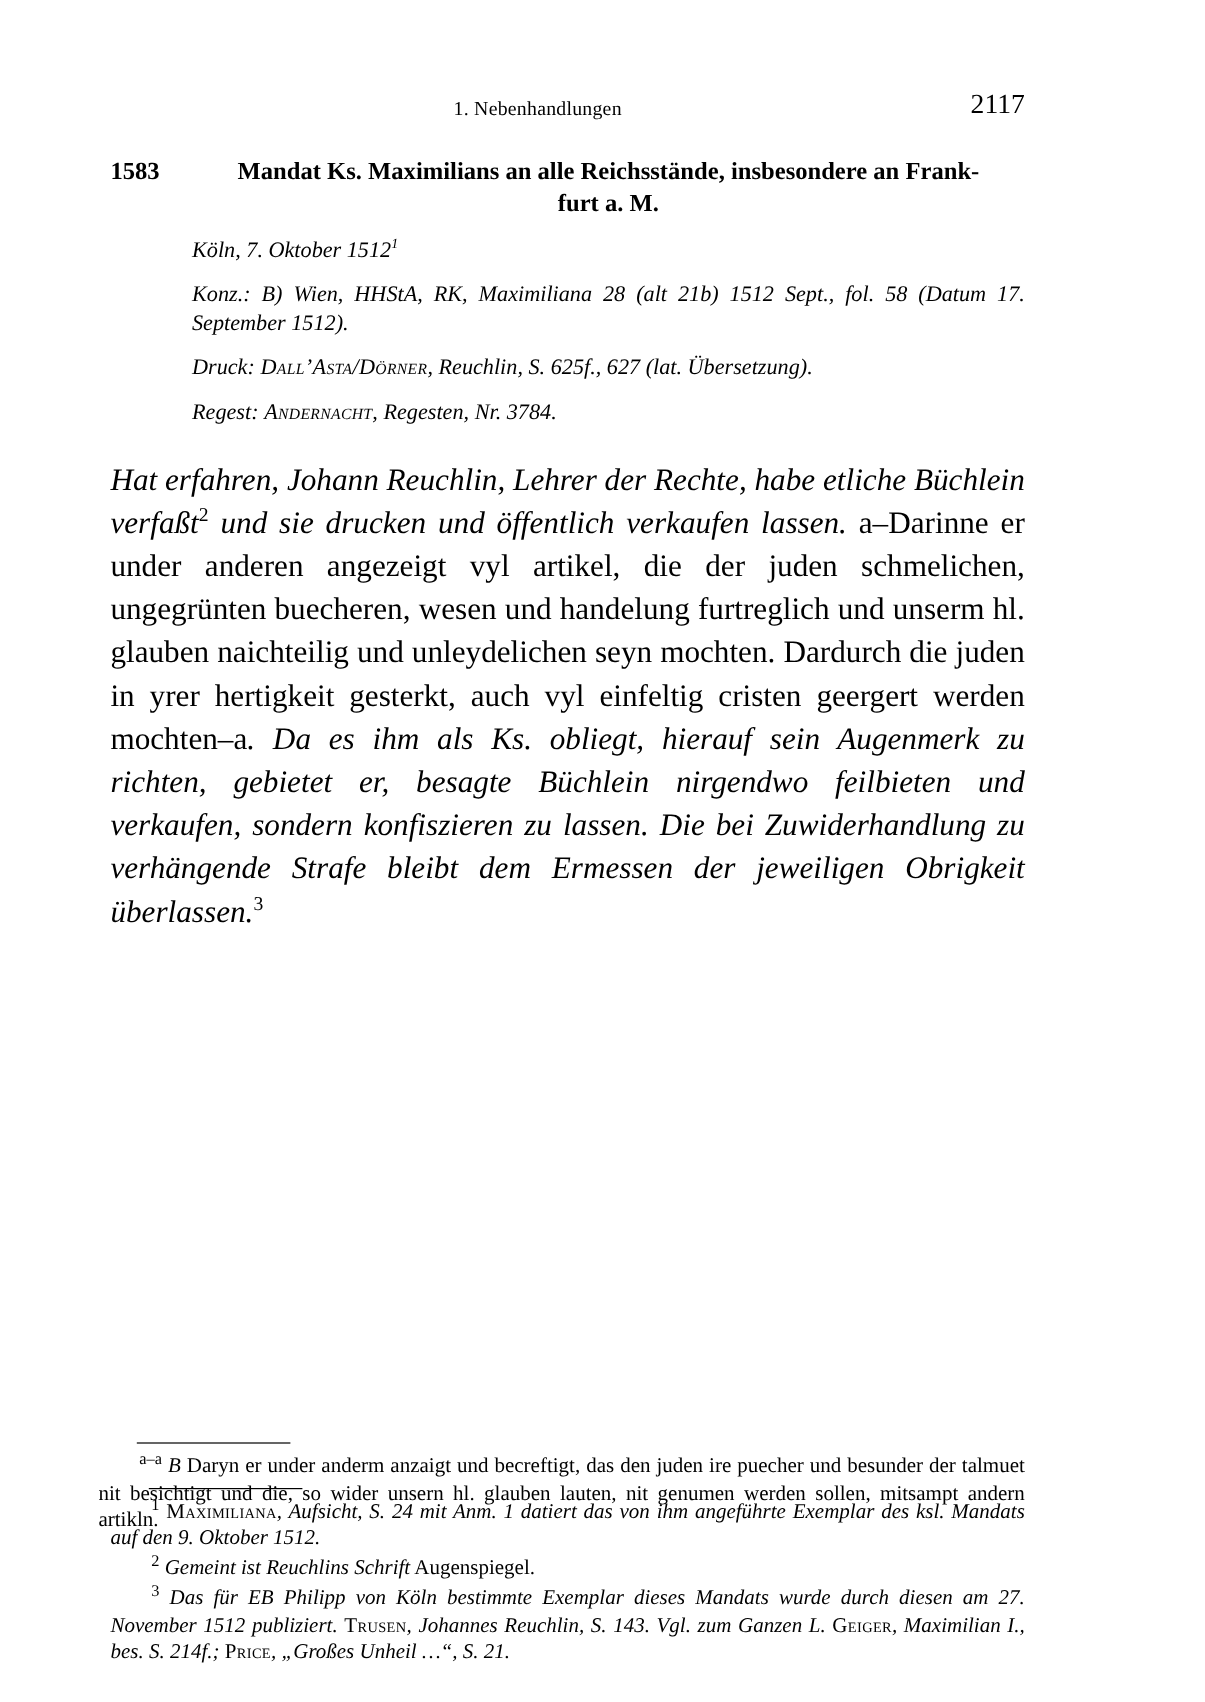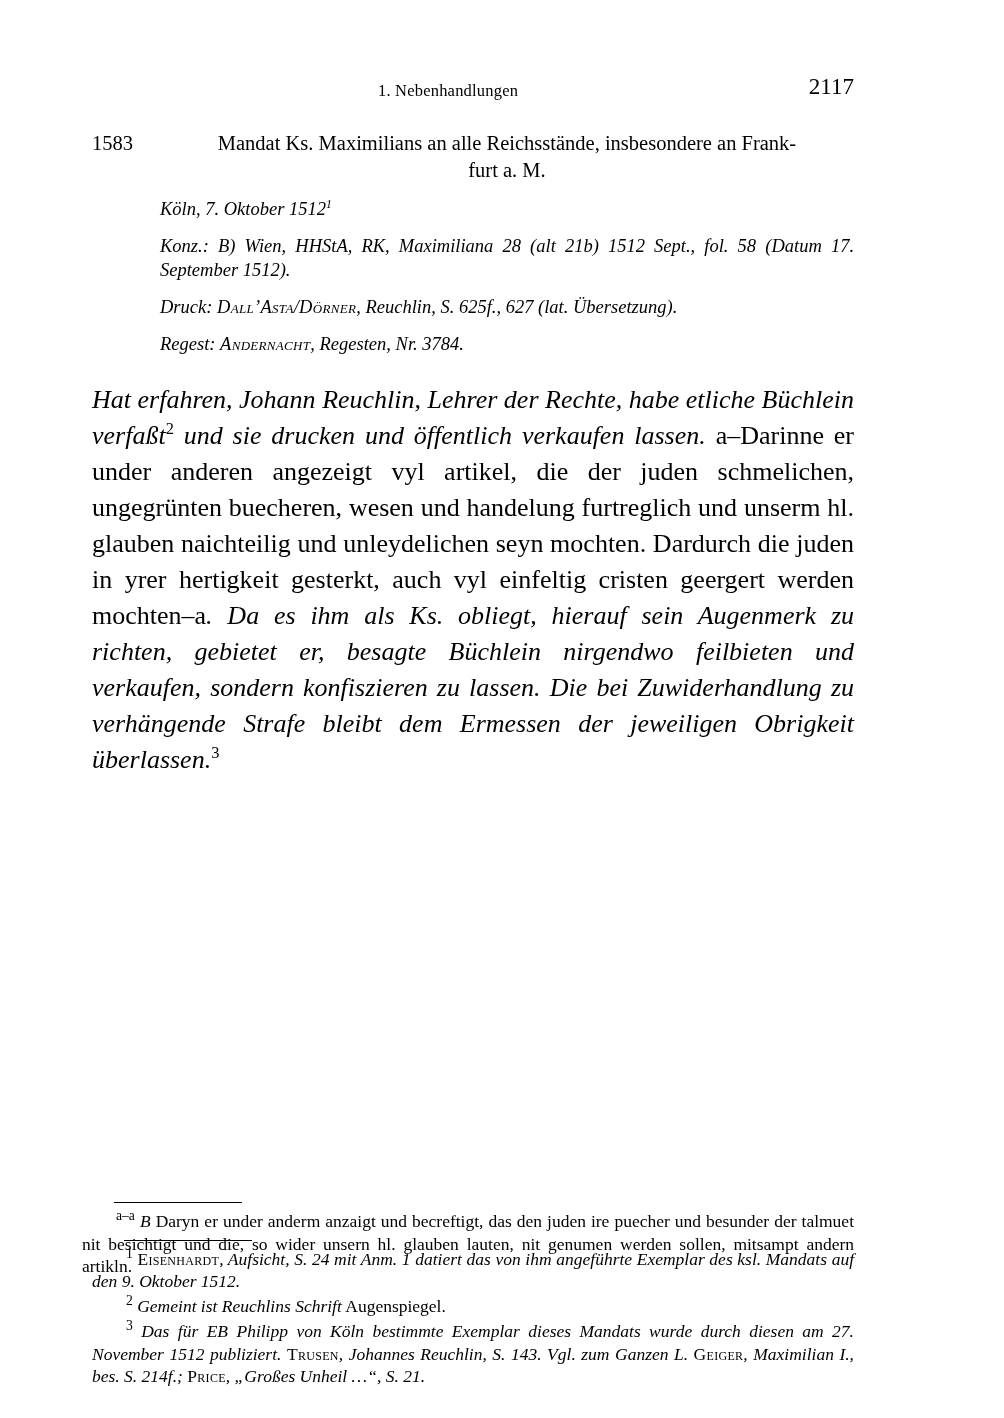--- a/index.html
+++ b/index.html
@@ -41,21 +41,21 @@
     right: 0;
     top: -4px;
     font-size: 23px;
     margin-left: 18px;
   }
 
   
   .doc-head {
     display: flex;
     align-items: flex-start;
-    font-weight: normal;
+    font-weight: bold;
     font-size: 20.5px;
     line-height: 1.30;
     margin-top: 18px;
   }
   .doc-head .num {
     width: 68px;
     flex: 0 0 68px;
   }
   .doc-head .title {
     flex: 1 1 auto;
@@ -154,20 +154,20 @@
   <div class="body-text"><span class="it">Hat erfahren, Johann Reuchlin, Lehrer der Rechte, habe etliche Büchlein verfaßt</span><sup>2</sup><span class="it"> und sie drucken und öffentlich verkaufen lassen. </span><span class="rm">a–</span><span class="rm">Darinne er under anderen angezeigt vyl artikel, die der juden schmelichen, ungegrünten buecheren, wesen und handelung furtreglich und unserm hl. glauben naichteilig und unleydelichen seyn mochten. Dardurch die juden in yrer hertigkeit gesterkt, auch vyl einfeltig cristen geergert werden mochten</span><span class="rm">–a</span><span class="it">. Da es ihm als Ks. obliegt, hierauf sein Augenmerk zu richten, gebietet er, besagte Büchlein nirgendwo feilbieten und verkaufen, sondern konfiszieren zu lassen. Die bei Zuwiderhandlung zu verhängende Strafe bleibt dem Ermessen der jeweiligen Obrigkeit überlassen.</span><sup>3</sup></div>
 
   <div class="notes">
     <div class="note-rule"></div>
     <div class="note"><span class="ind"></span><span class="marker">a–a</span> <span class="note-ital">B</span><span> Daryn er under anderm anzaigt und becreftigt, das den juden ire puecher und besunder der talmuet nit besichtigt und die, so wider unsern hl. glauben lauten, nit genumen werden sollen, mitsampt andern artikln.</span></div>
   </div>
 
   <div class="notes-2">
     <div class="note-rule"></div>
 
-    <div class="note"><span class="ind"></span><span class="marker">1</span> <span class="note-sc">Eisenhardt</span><span class="note-ital">, Aufsicht, S. 24 mit Anm. 1 datiert das von ihm angeführte Exemplar des ksl. Mandats auf den 9. Oktober 1512.</span></div>
+    <div class="note"><span class="ind"></span><span class="marker">1</span> <span class="note-sc">Maximiliana</span><span class="note-ital">, Aufsicht, S. 24 mit Anm. 1 datiert das von ihm angeführte Exemplar des ksl. Mandats auf den 9. Oktober 1512.</span></div>
 
     <div class="note"><span class="ind"></span><span class="marker">2</span> <span class="note-ital">Gemeint ist Reuchlins Schrift</span><span> Augenspiegel.</span></div>
 
     <div class="note"><span class="ind"></span><span class="marker">3</span> <span class="note-ital">Das für EB Philipp von Köln bestimmte Exemplar dieses Mandats wurde durch diesen am 27. November 1512 publiziert. </span><span class="note-sc">Trusen</span><span class="note-ital">, Johannes Reuchlin, S. 143. Vgl. zum Ganzen L. </span><span class="note-sc">Geiger</span><span class="note-ital">, Maximilian I., bes. S. 214f.; </span><span class="note-sc">Price</span><span class="note-ital">, „Großes Unheil …“, S. 21.</span></div>
   </div>
 
 </div>
 
 </body></html>

